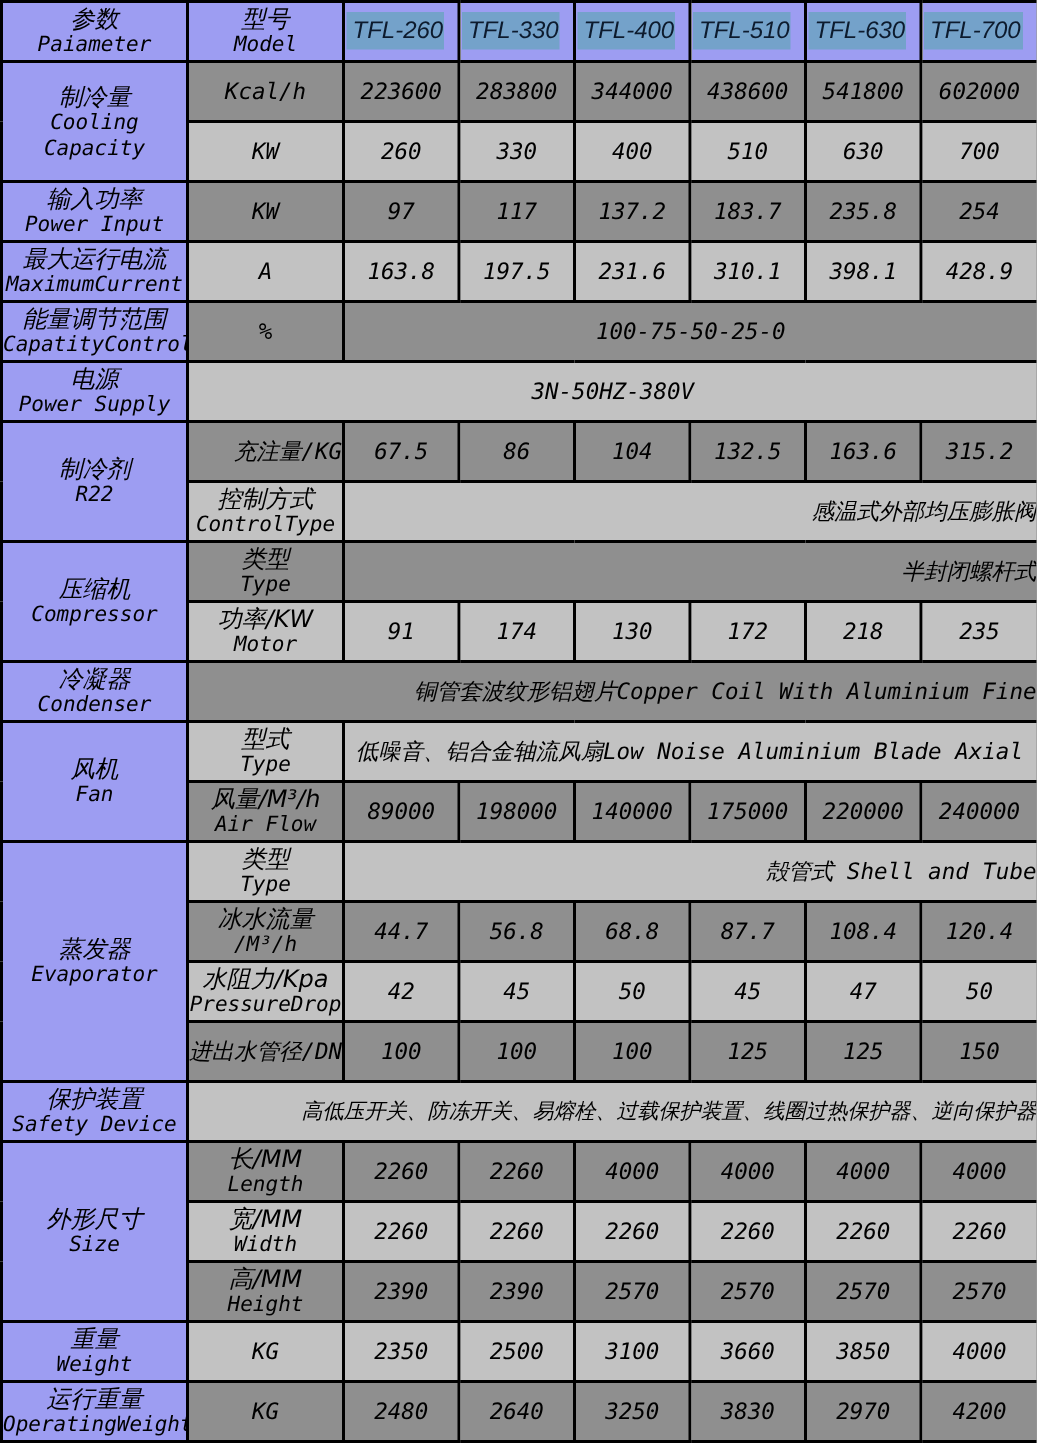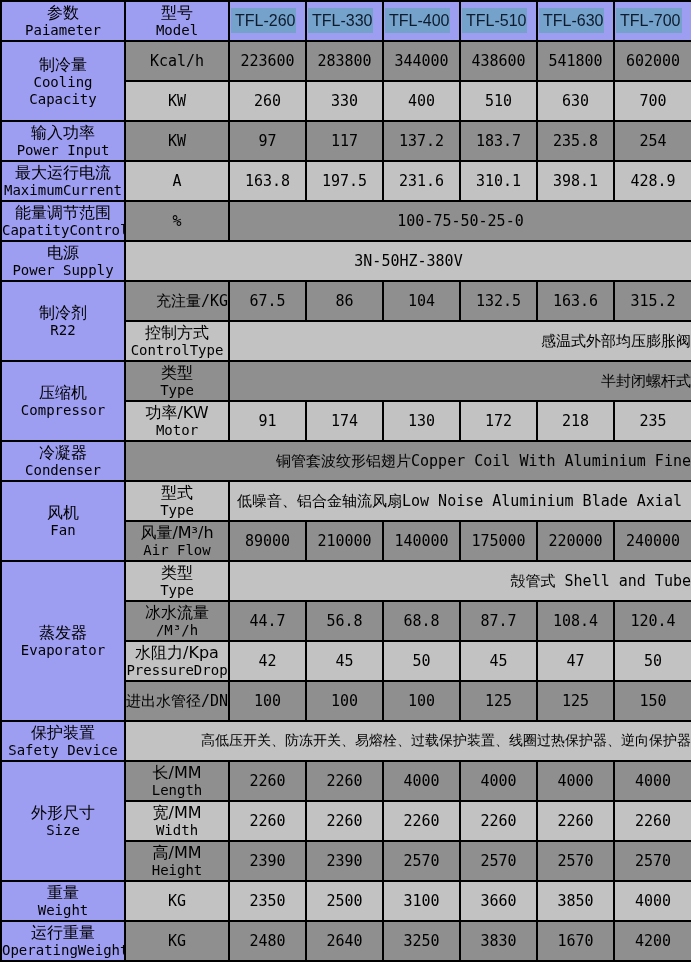--- a/index.html
+++ b/index.html
@@ -1,16 +1,16 @@
 <!DOCTYPE html>
 <html><head>
 <meta charset="utf-8">
 <style>
   html,body { margin:0; padding:0; background:#ffffff; }
-  .wrap { width:572px; }
+  .wrap { width:572px;font-style:italic; }
   table.spec { border-collapse:collapse; table-layout:fixed; width:691px; }
   td,th { border:2px solid #000; padding:0; text-align:center; vertical-align:middle;
           overflow:hidden; color:#000; font-weight:normal; }
   tr { height:40px; }
   .purple { background:#9d9df2; }
   .dark   { background:#8f8f8f; }
   .light  { background:#c2c2c2; }
   .zh  { font-family:"DejaVu Sans", sans-serif; font-size:16px; line-height:19px; }
   .en  { font-family:"DejaVu Sans Mono","Liberation Mono", monospace; font-size:14px; line-height:17px; }
   .num { font-family:"DejaVu Sans Mono","Liberation Mono", monospace; font-size:15px; }
@@ -200,21 +200,21 @@
     <div class="en">Type</div>
   </td>
   <td class="light mix merged-left" colspan="6">低噪音、铝合金轴流风扇Low Noise Aluminium Blade Axial Fa</td>
 </tr>
 <tr>
   <td class="dark">
     <div class="zh">风量/M³/h</div>
     <div class="en">Air Flow</div>
   </td>
   <td class="dark num">89000</td>
-  <td class="dark num">210000</td>
+  <td class="dark num">198000</td>
   <td class="dark num">140000</td>
   <td class="dark num">175000</td>
   <td class="dark num">220000</td>
   <td class="dark num">240000</td>
 </tr>
 
 <tr>
   <td class="purple" rowspan="4">
     <div class="zh">蒸发器</div>
     <div class="en">Evaporator</div>
@@ -325,19 +325,19 @@
 <tr>
   <td class="purple">
     <div class="zh">运行重量</div>
     <div class="en">OperatingWeight</div>
   </td>
   <td class="dark num">KG</td>
   <td class="dark num">2480</td>
   <td class="dark num">2640</td>
   <td class="dark num">3250</td>
   <td class="dark num">3830</td>
-  <td class="dark num">1670</td>
+  <td class="dark num">2970</td>
   <td class="dark num">4200</td>
 </tr>
 
 </tbody>
     </table>
 </div>
 
 </body></html>

